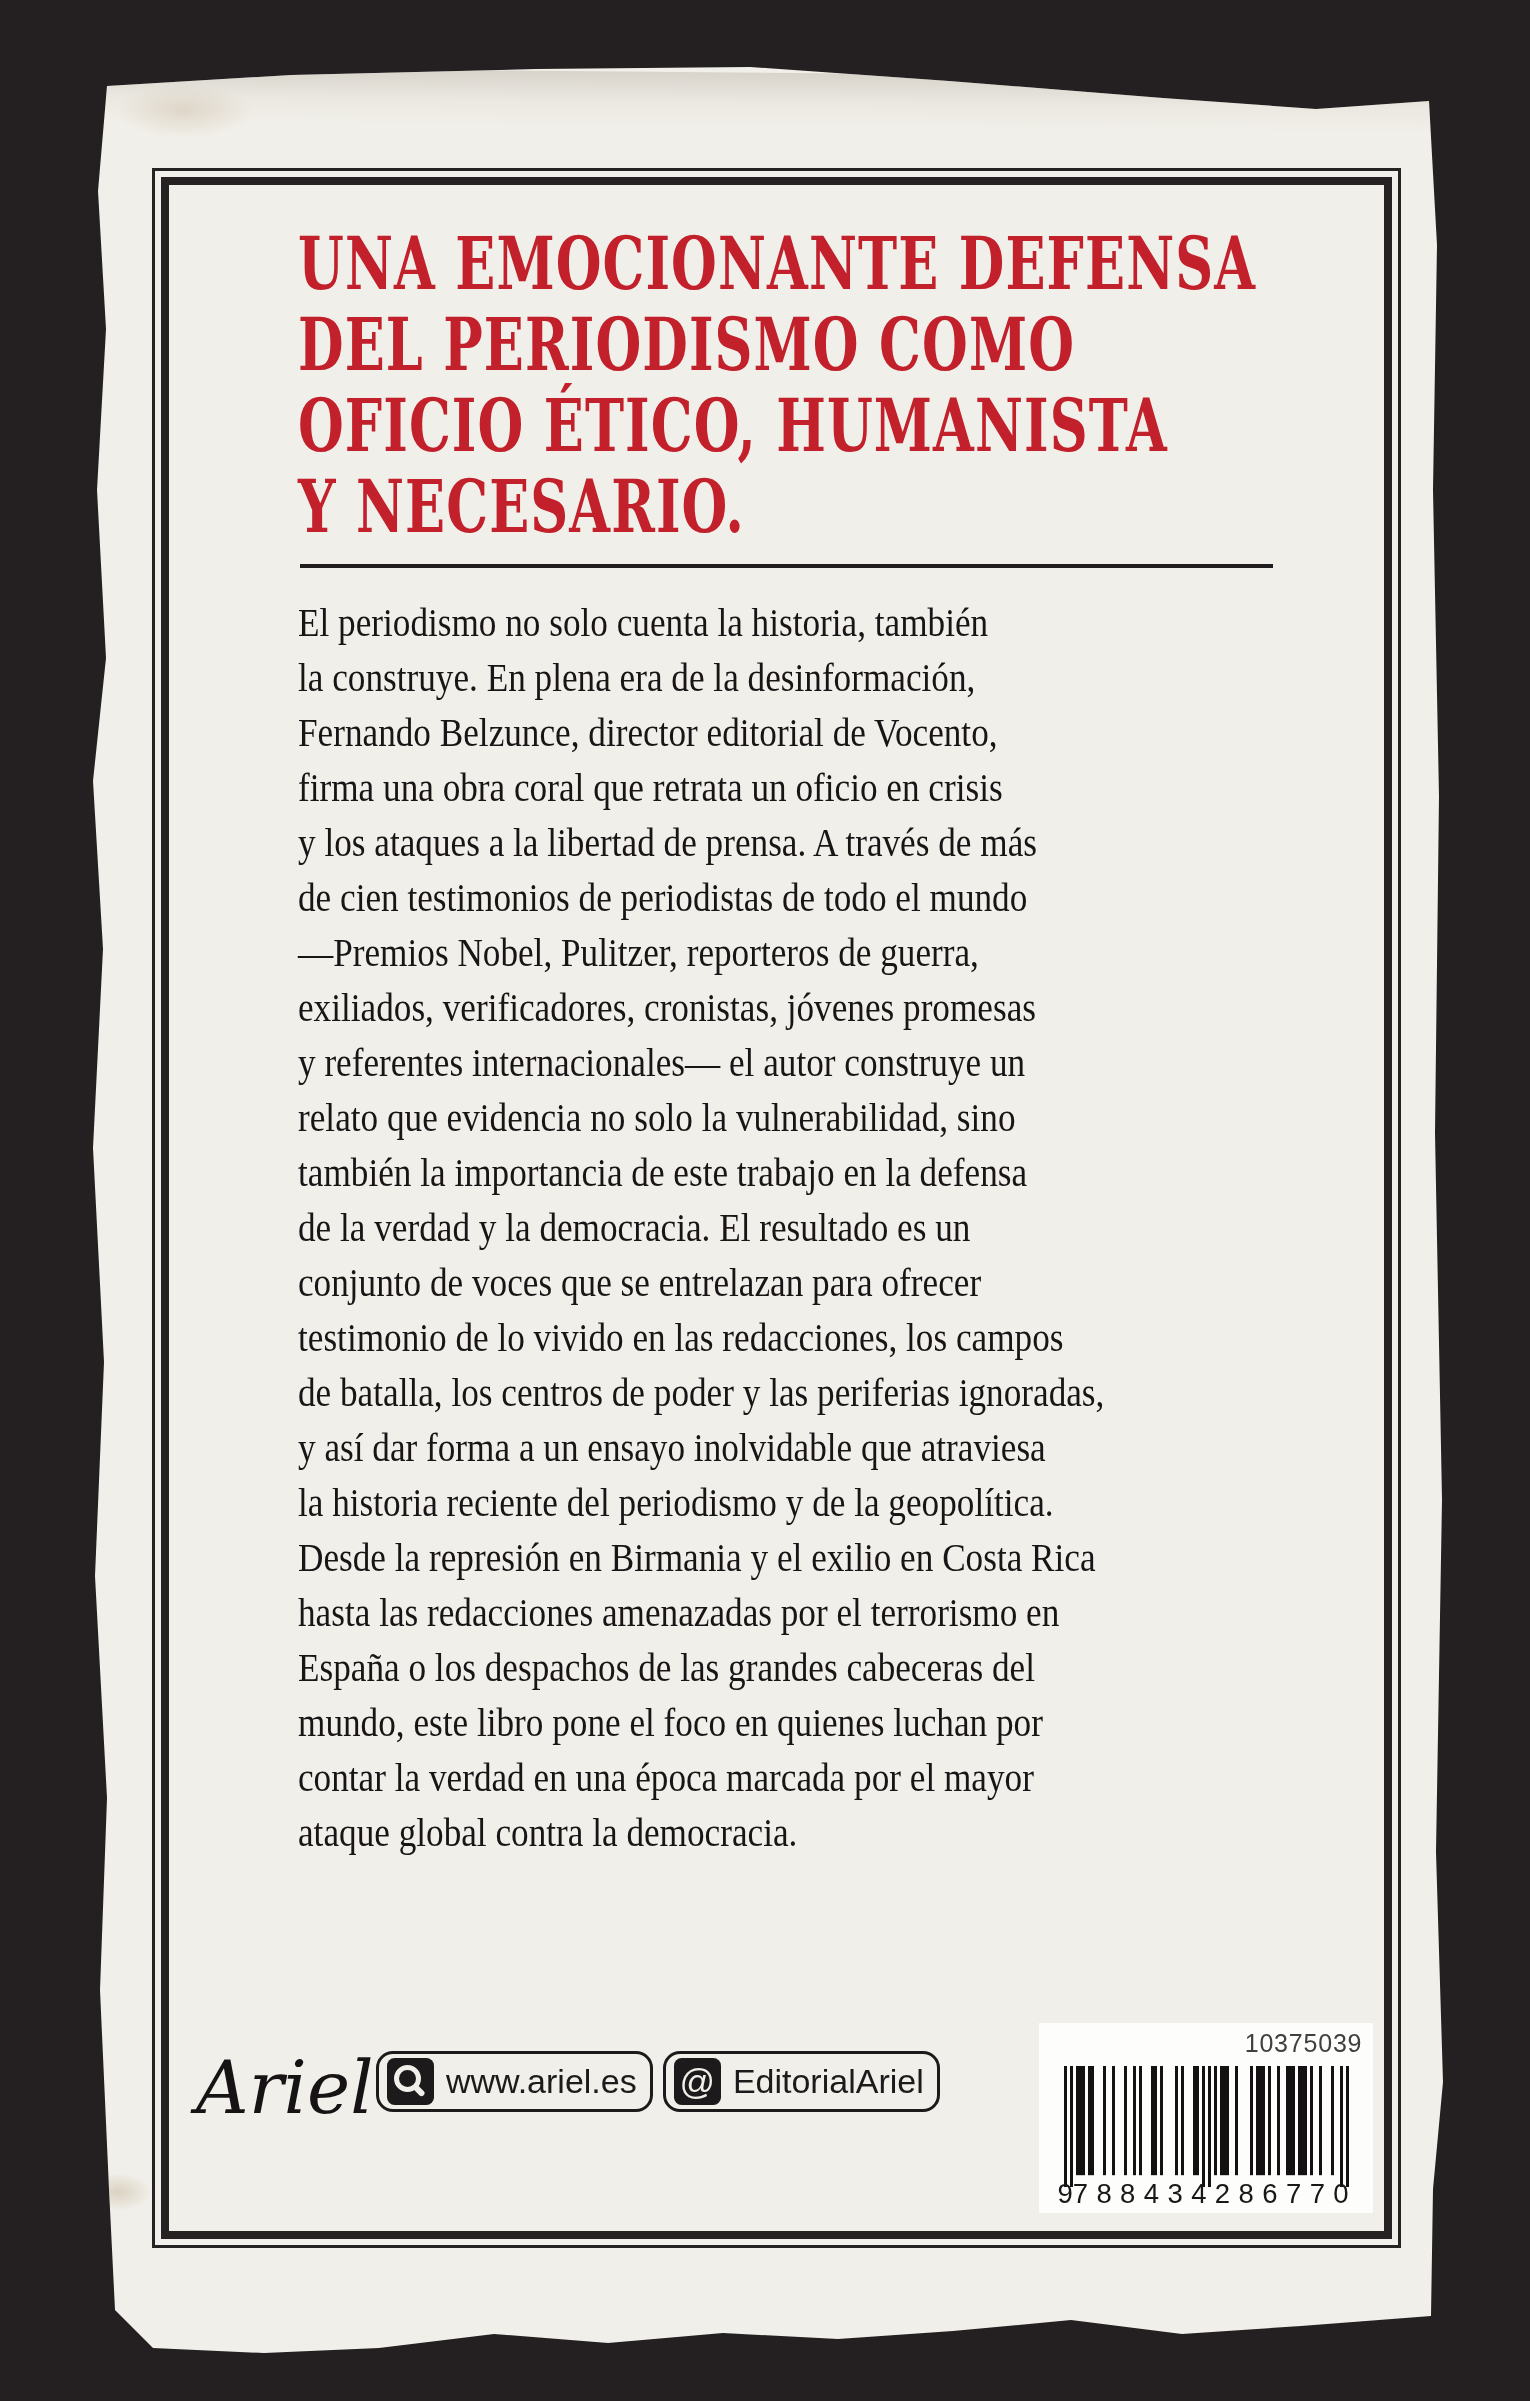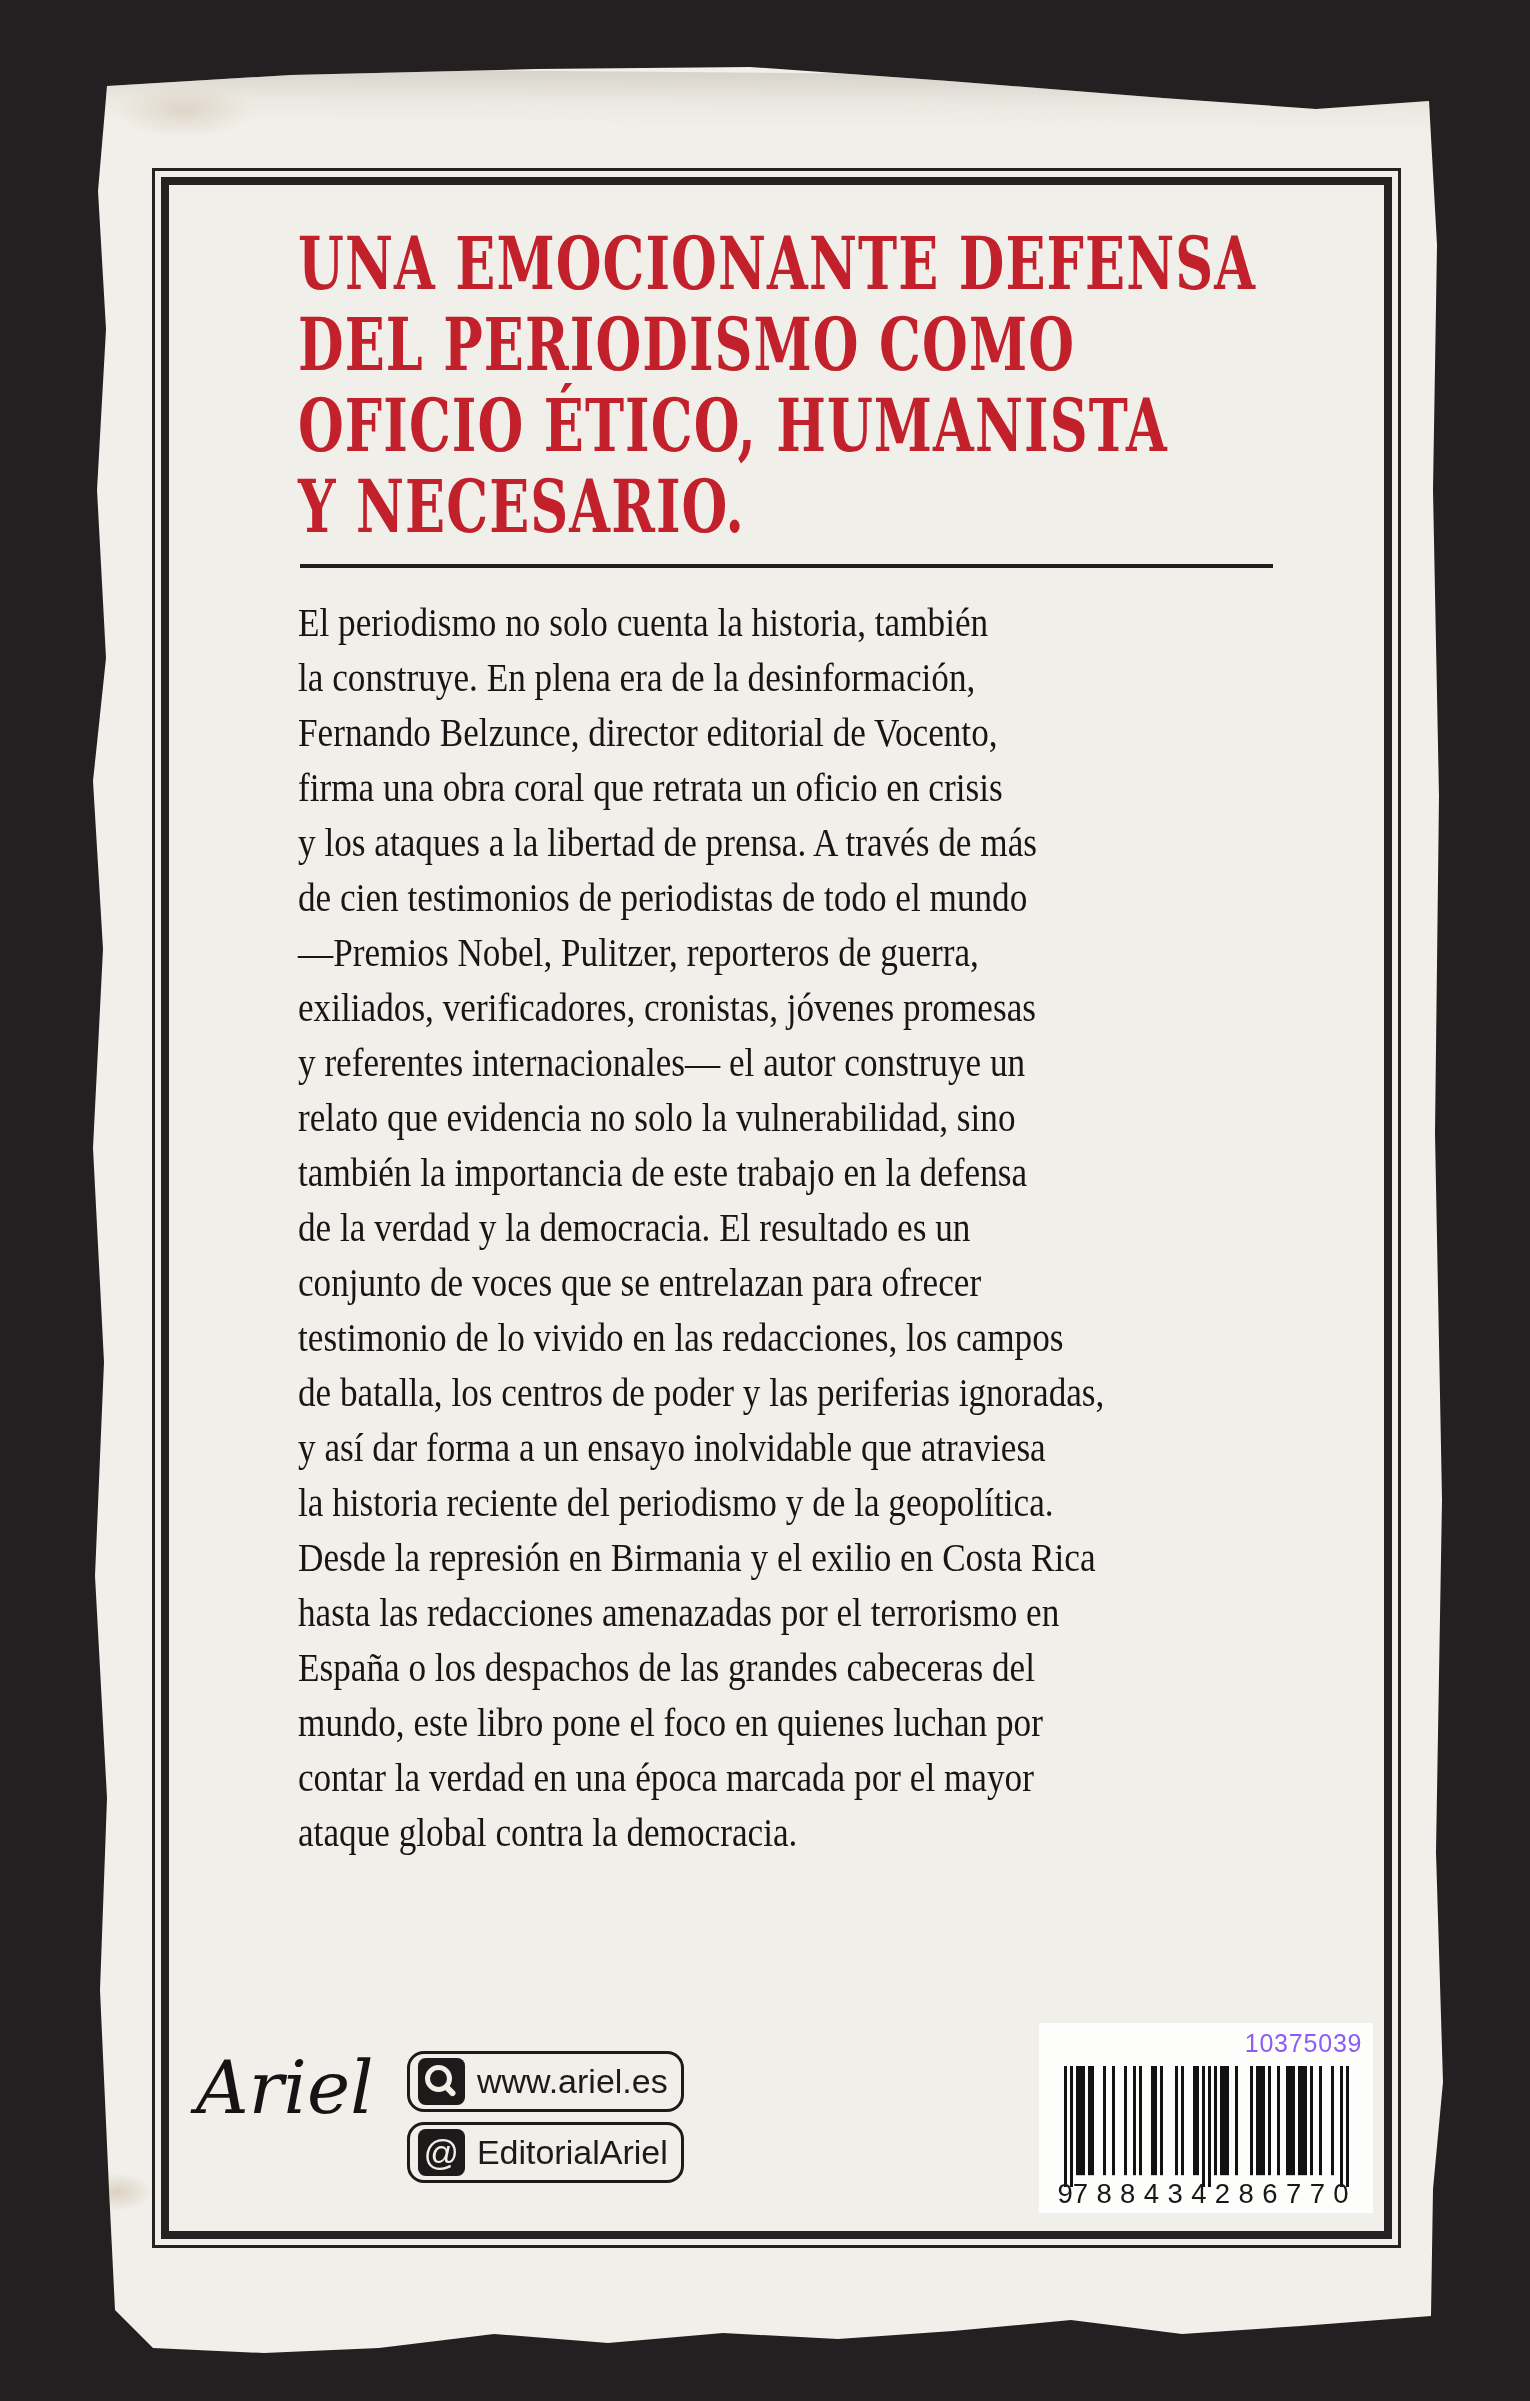--- a/index.html
+++ b/index.html
@@ -65,22 +65,22 @@
     transform:scaleX(.88);transform-origin:left top;
   }
 
   
   .logo{
     position:absolute;left:196px;top:2045px;
     font-family:"DejaVu Serif",serif;font-style:italic;
     font-size:73px;color:#171314;text-align:center;
   }
   .pills{
-    position:absolute;left:407px;top:2051px;
-    display:flex;flex-direction:column;gap:10px;
+    position:absolute;left:376px;top:2051px;
+    display:flex;gap:10px;
   }
   .pill{
     width:277px;height:61px;box-sizing:border-box;
     border:3.8px solid #1d1a1b;border-radius:17px;
     display:flex;align-items:center;padding-left:7.7px;background:transparent;
   }
   .pill-icon{
     width:47px;height:47px;border-radius:7.7px;background:#1d1a1b;flex:0 0 auto;
     display:flex;align-items:center;justify-content:center;
     color:#f1efe9;font-size:35px;line-height:1;
@@ -94,21 +94,21 @@
     font-size:34px;color:#1d1a1b;letter-spacing:0;
   }
 
   
   .barcode-box{
     position:absolute;left:1039px;top:2023px;width:334px;height:190px;
     background:#fdfdfc;
   }
   .bc-number{
     position:absolute;top:6.1px;right:10.7px;
-    font-family:"Liberation Sans",sans-serif;font-size:25px;color:#8b5cf6;
+    font-family:"Liberation Sans",sans-serif;font-size:25px;color:#404040;
     letter-spacing:0.8px;
   }
   .bc-bars{position:absolute;left:24.5px;top:43px;width:285px;height:121px;}
   .bc-digits{
     position:absolute;left:18.4px;bottom:3.1px;width:298px;
     display:flex;justify-content:space-between;align-items:baseline;
     font-family:"Liberation Sans",sans-serif;font-size:27.5px;color:#1a1718;
   }
   .bc-digits .grp{letter-spacing:8.4px;}
 </style>

